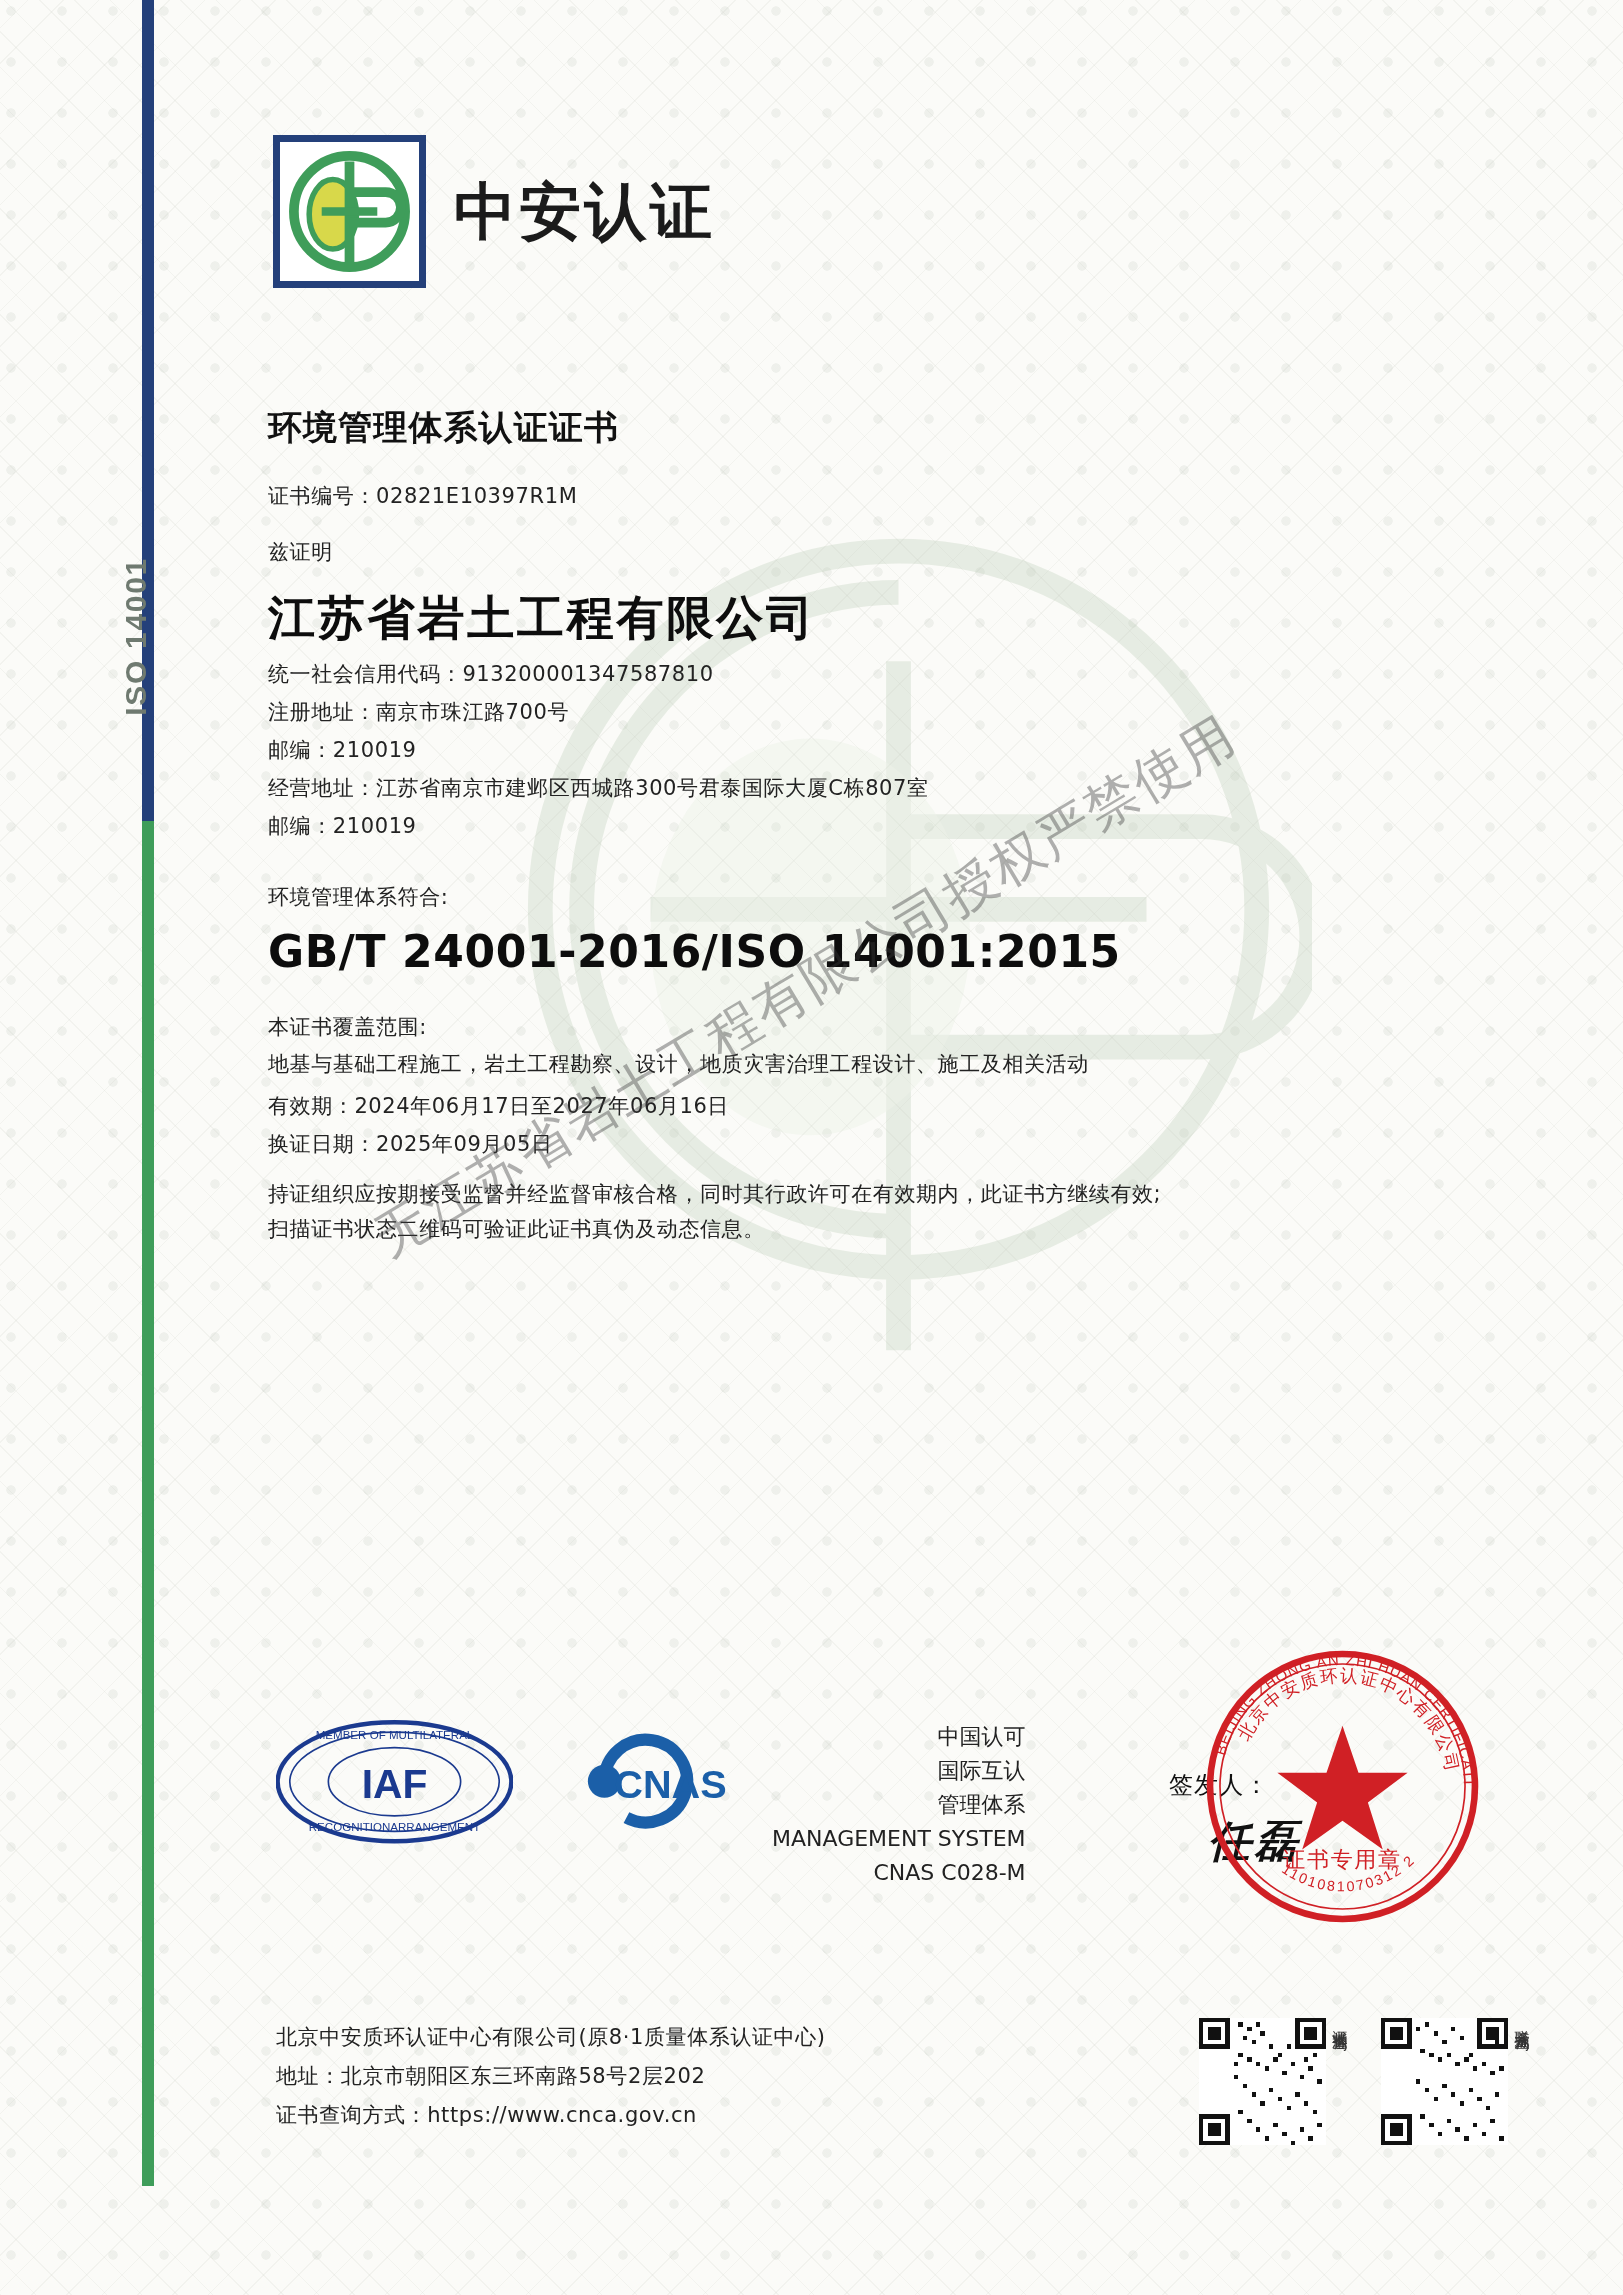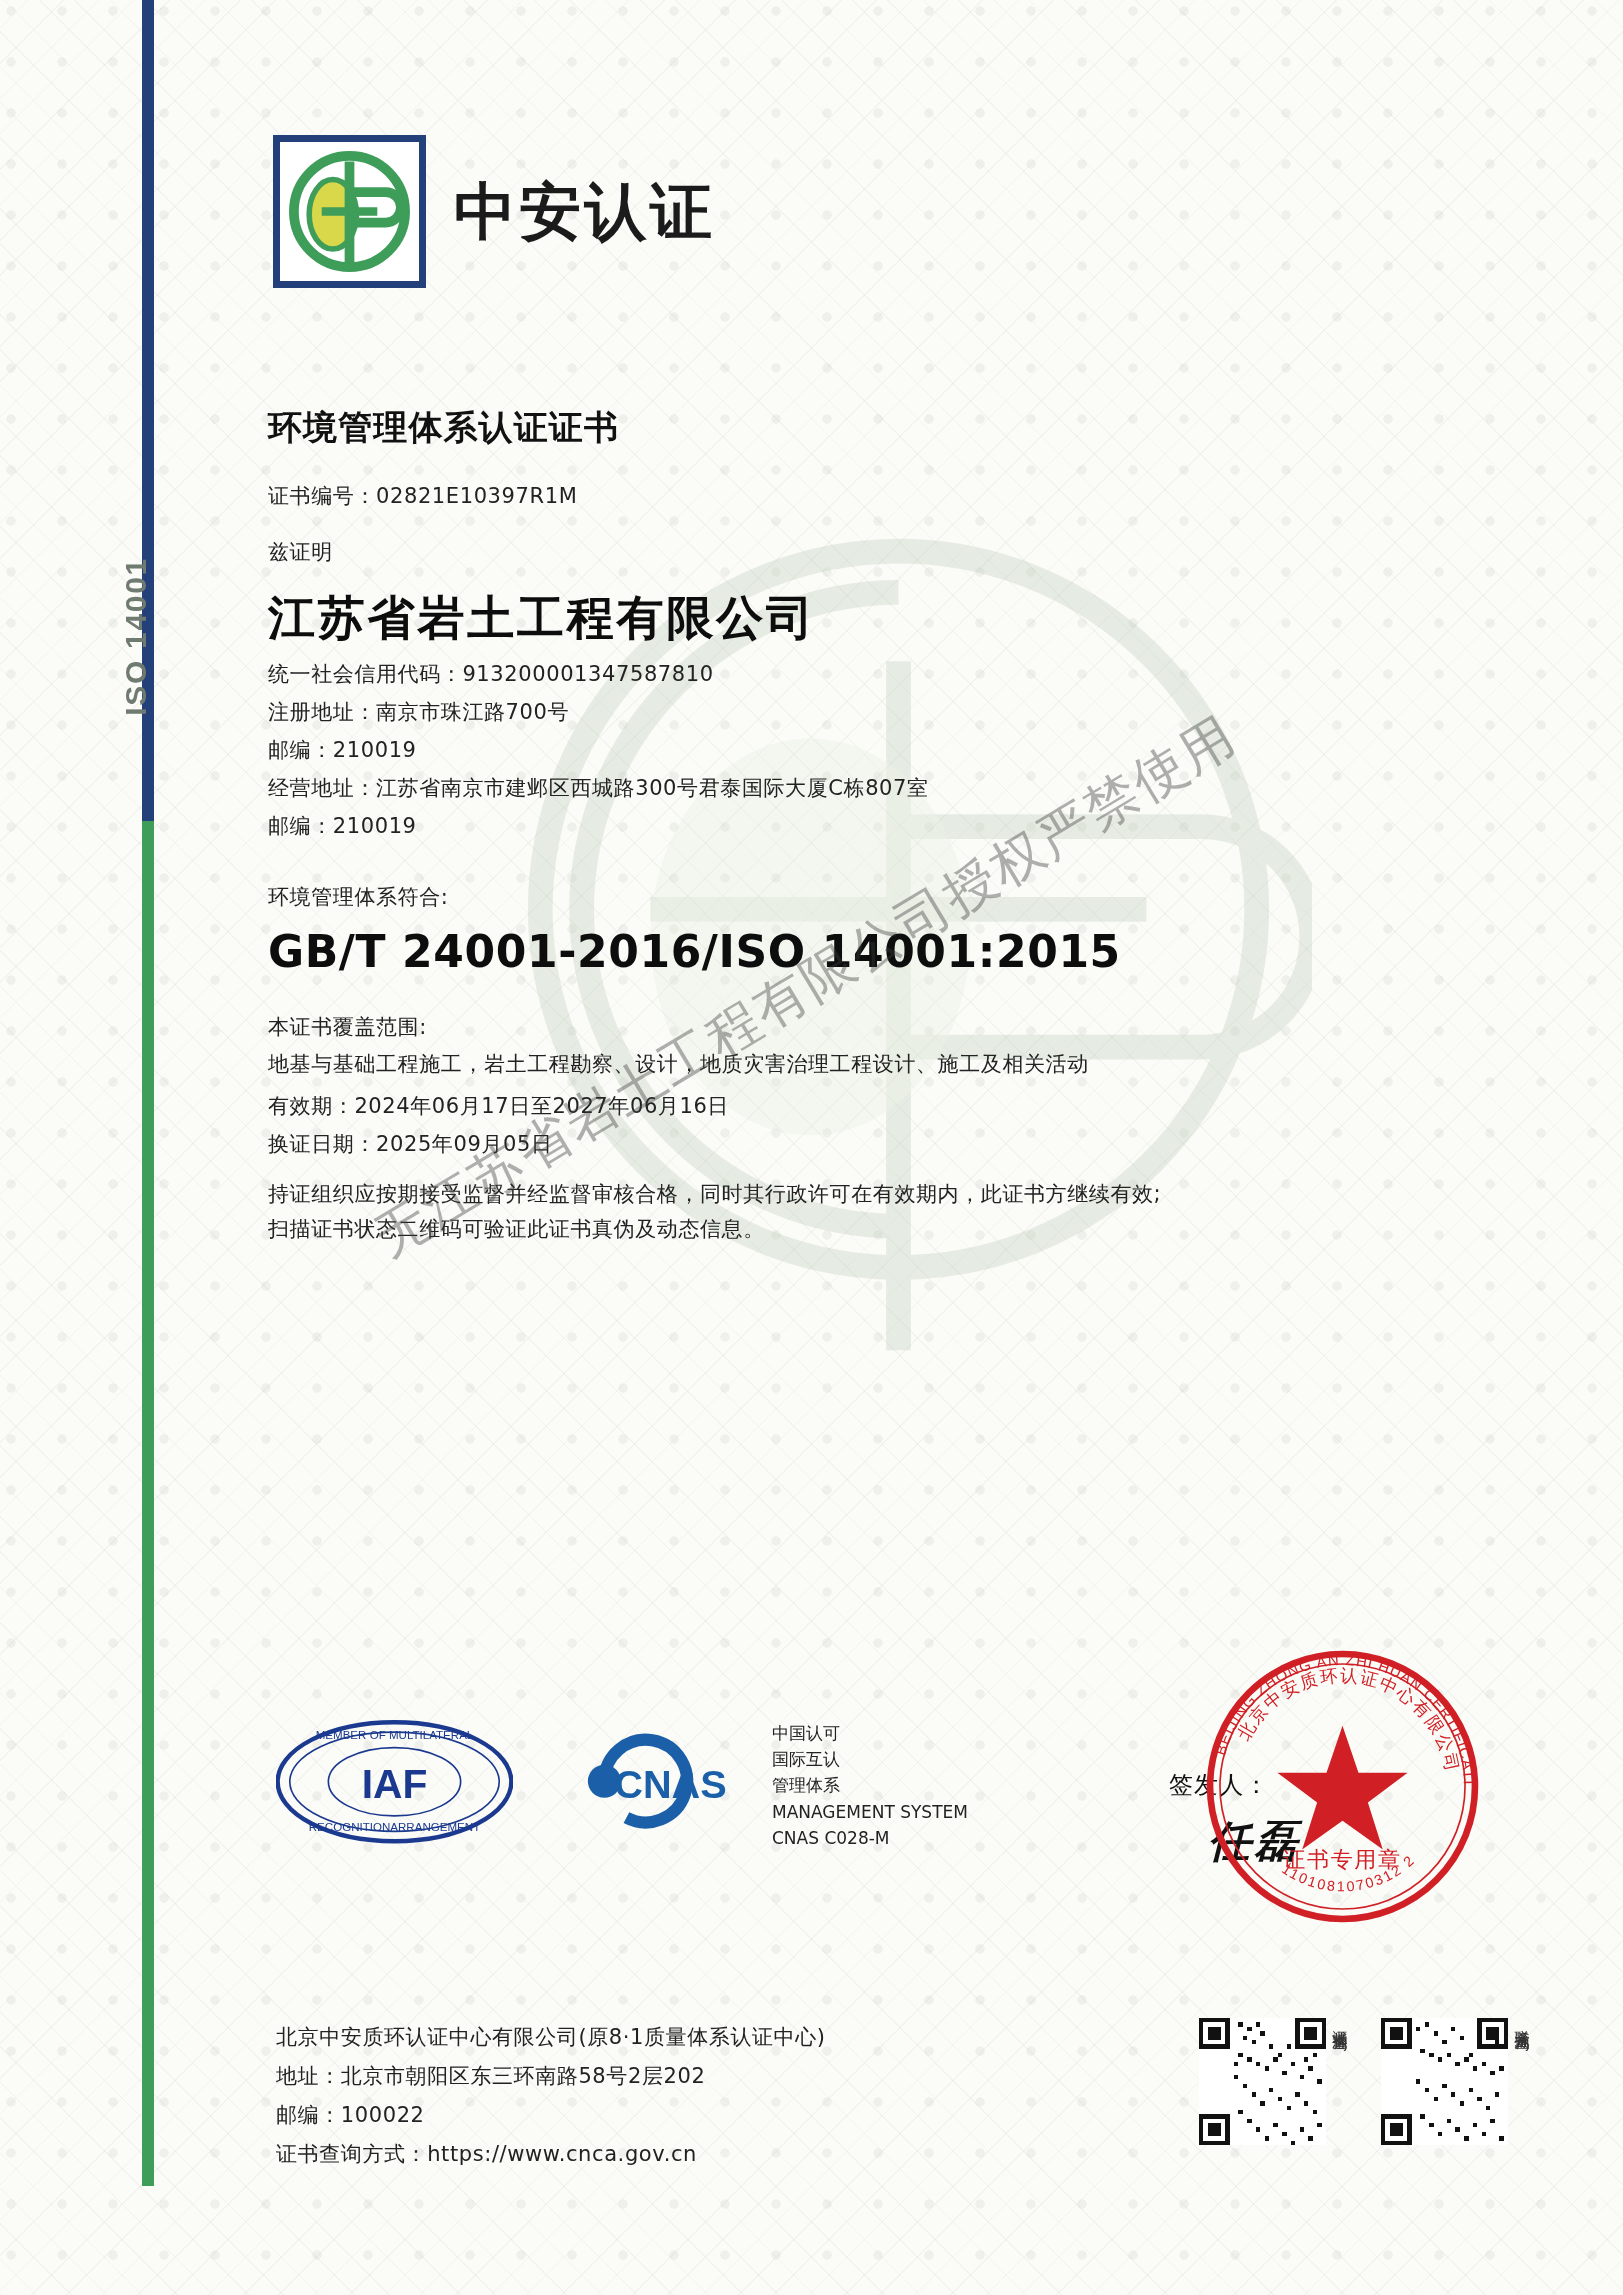--- a/index.html
+++ b/index.html
@@ -178,24 +178,25 @@
     width: 237px; height: 124px;
   }
   .cnas {
     position: absolute;
     left: 276px; top: 11px;
     width: 204px; height: 113px;
   }
   .cnas-text {
     position: absolute;
     left: 496px; top: 5.5px;
-    font-size: 17px;
+    font-size: 22px;
     line-height: 1.55;
     color: #222;
     font-family: "DejaVu Sans", "Liberation Sans", sans-serif;
+    text-align: right;
   }
   .signer-label {
     position: absolute;
     left: 893px;
     top: 55px;
     font-size: 24px;
     color: #111;
     font-family: "DejaVu Sans", "Liberation Sans", sans-serif;
     letter-spacing: 1.1px;
   }
@@ -382,23 +383,20 @@
     <text x="260" y="405" text-anchor="middle" font-size="40" fill="#d02025" font-family="DejaVu Sans, sans-serif" letter-spacing="3">证书专用章</text>
     <text font-size="26" fill="#d02025" font-family="Liberation Sans, sans-serif" letter-spacing="4">
       <textPath href="#bottomArc" startOffset="30%">1101081070312 2</textPath>
     </text>
   </svg>
 
   <div class="footer">
     <div class="line">北京中安质环认证中心有限公司(原8·1质量体系认证中心)</div>
     <div class="line">
       <span>地址：</span><span>北京市朝阳区东三环南路58号2层202</span>
-    </div>
-    <div class="line">
-      <span>邮编：</span><span>100022</span>
     </div>
     <div class="line">
       <span>证书查询方式：</span><a href="#" style="color:#222;text-decoration:none">https://www.cnca.gov.cn</a>
     </div>
   </div>
 
   <div class="qr-area">
     <svg class="qr" style="left:0" viewBox="0 0 29 29" shape-rendering="crispEdges">
       <rect width="29" height="29" fill="#fff"></rect>
       <g fill="#111">

